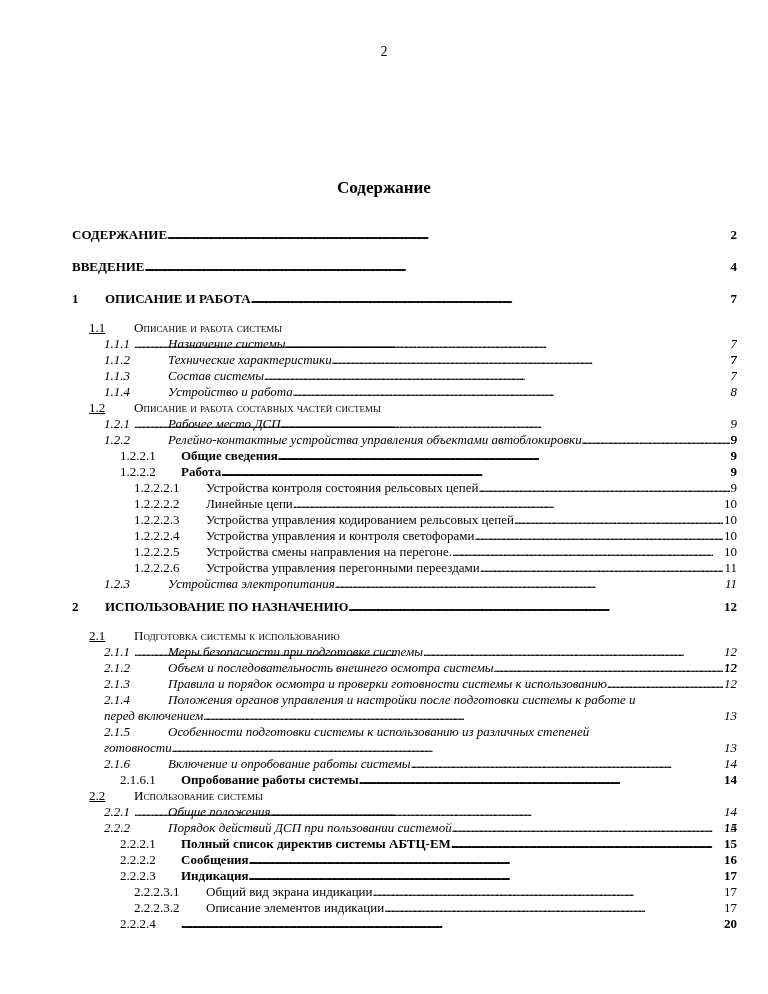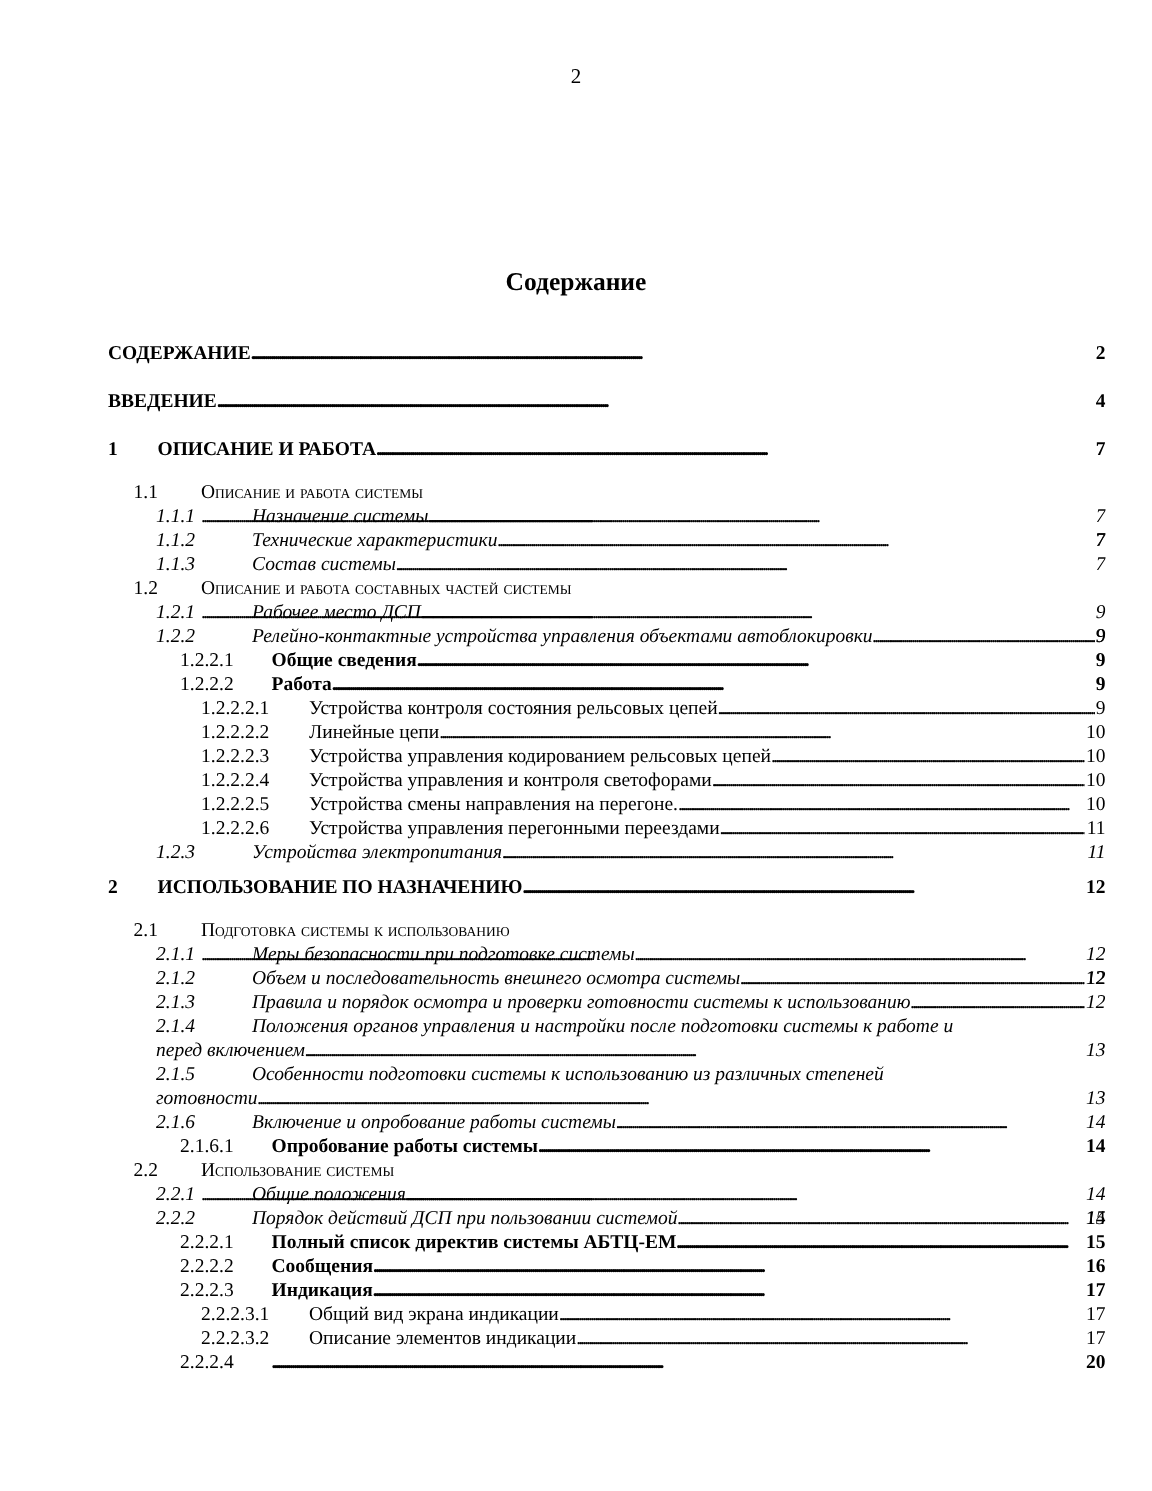--- a/index.html
+++ b/index.html
@@ -15,21 +15,21 @@
     .entry .dots { flex: 1 1 auto; overflow: hidden; white-space: nowrap; }
     .entry .dots::after { content: ". . . . . . . . . . . . . . . . . . . . . . . . . . . . . . . . . . . . . . . . . . . . . . . . . . . . . . . . . . . . . . . . . . . . . . . . . . . . . . . . . . . . . . . . . . . . . . . . . . . . . . . . . . . . . . . . . . . . . . . . . . . . . . . . . . . . . . . . . . . . . . . . . . . . . . . . . . . . . . . . . . . . . . . . . . . . . . . . . . . . . . . . . . . . . . . . . . . . . . . ."; letter-spacing: -2.6px; }
     .entry .pg { flex: 0 0 auto; text-align: right; padding-left: 1px; }
 
     .lvl0 { font-weight: bold; font-size: 13px; height: 18px; line-height: 18px; margin-bottom: 14px; }
     .lvl0 .line { left: 0; }
     .lvl1 { font-weight: bold; font-size: 13px; height: 18px; line-height: 18px; margin-bottom: 8px; }
     .lvl1 .num { left: 0; }
     .lvl1 .line { left: 33px; justify-content: flex-end; }
     .lvl2 { font-variant: small-caps; }
-    .lvl2 .num { left: 17px; }
+    .lvl2 .num { left: 17px; text-decoration: underline; }
     .lvl2 .line { left: 62px; flex-direction: column; }
     .lvl3 { font-style: italic; }
     .lvl3 .num { left: 32px; }
     .lvl3 .line { left: 96px; }
     .lvl4 .num { left: 48px; }
     .lvl4 .line { left: 109px; font-weight: bold; }
     .lvl5 .num { left: 62px; }
     .lvl5 .line { left: 134px; }
 
     .entry.wrap { height: 32px; }
@@ -92,20 +92,28 @@
       </span>
     </div>
     <div class="entry lvl3">
       <span class="num">1.1.3</span>
       <span class="line">
         <span class="txt">Состав системы</span>
         <span class="dots"></span>
         <span class="pg">7</span>
       </span>
     </div>
+    <div class="entry lvl3">
+      <span class="num">1.1.4</span>
+      <span class="line">
+        <span class="txt">Устройство и работа</span>
+        <span class="dots"></span>
+        <span class="pg">8</span>
+      </span>
+    </div>
     <div class="entry lvl2">
       <span class="num">1.2</span>
       <span class="line">
         <span class="txt">Описание и работа составных частей системы</span>
         <span class="dots"></span>
         <span class="pg">9</span>
       </span>
     </div>
     <div class="entry lvl3">
       <span class="num">1.2.1</span>

